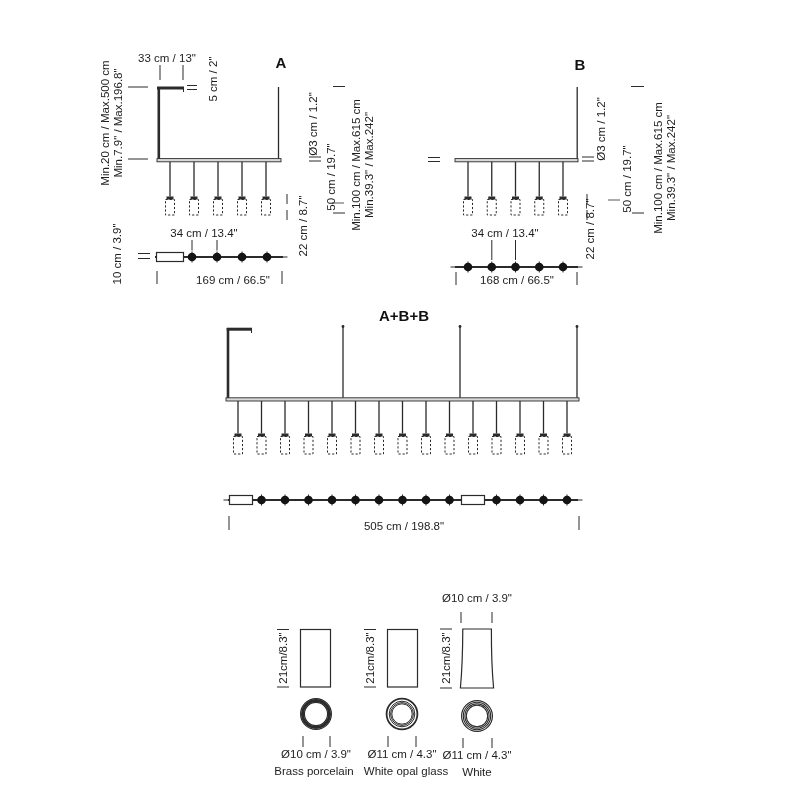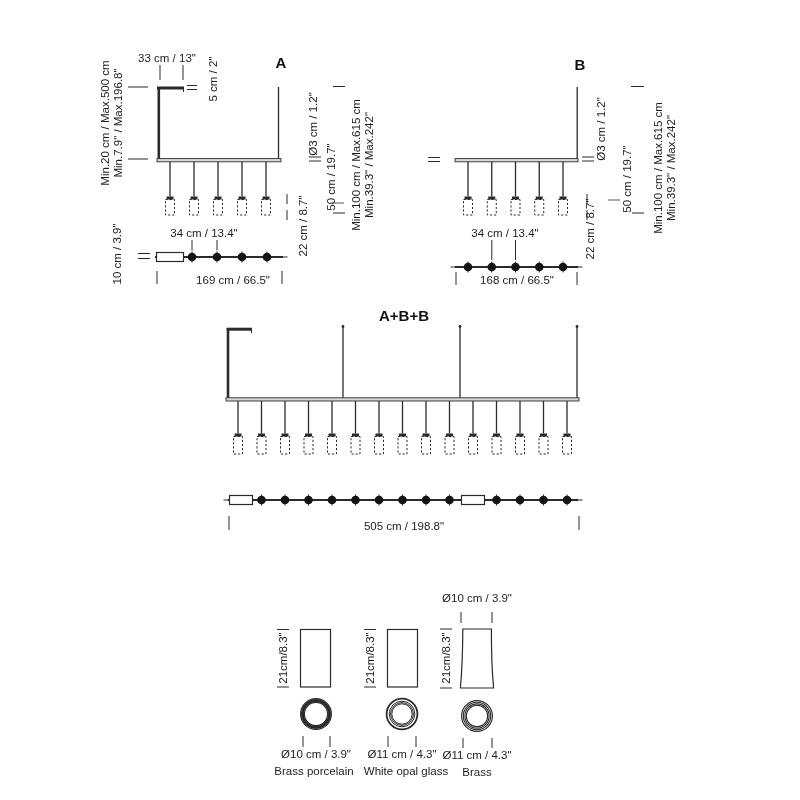--- a/index.html
+++ b/index.html
@@ -317,15 +317,15 @@
 <div class="lbl" style="left:316px;top:754px">Ø10 cm / 3.9"</div>
 <div class="lbl" style="left:314px;top:771px">Brass porcelain</div>
 
 <div class="lbl rot" style="left:370px;top:658px">21cm/8.3"</div>
 <div class="lbl" style="left:402px;top:754px">Ø11 cm / 4.3"</div>
 <div class="lbl" style="left:406px;top:771px">White opal glass</div>
 
 <div class="lbl" style="left:477px;top:598px">Ø10 cm / 3.9"</div>
 <div class="lbl rot" style="left:446px;top:658px">21cm/8.3"</div>
 <div class="lbl" style="left:477px;top:755px">Ø11 cm / 4.3"</div>
-<div class="lbl" style="left:477px;top:772px">Brass</div>
+<div class="lbl" style="left:477px;top:772px">White</div>
 
 </div>
 
 </body></html>

